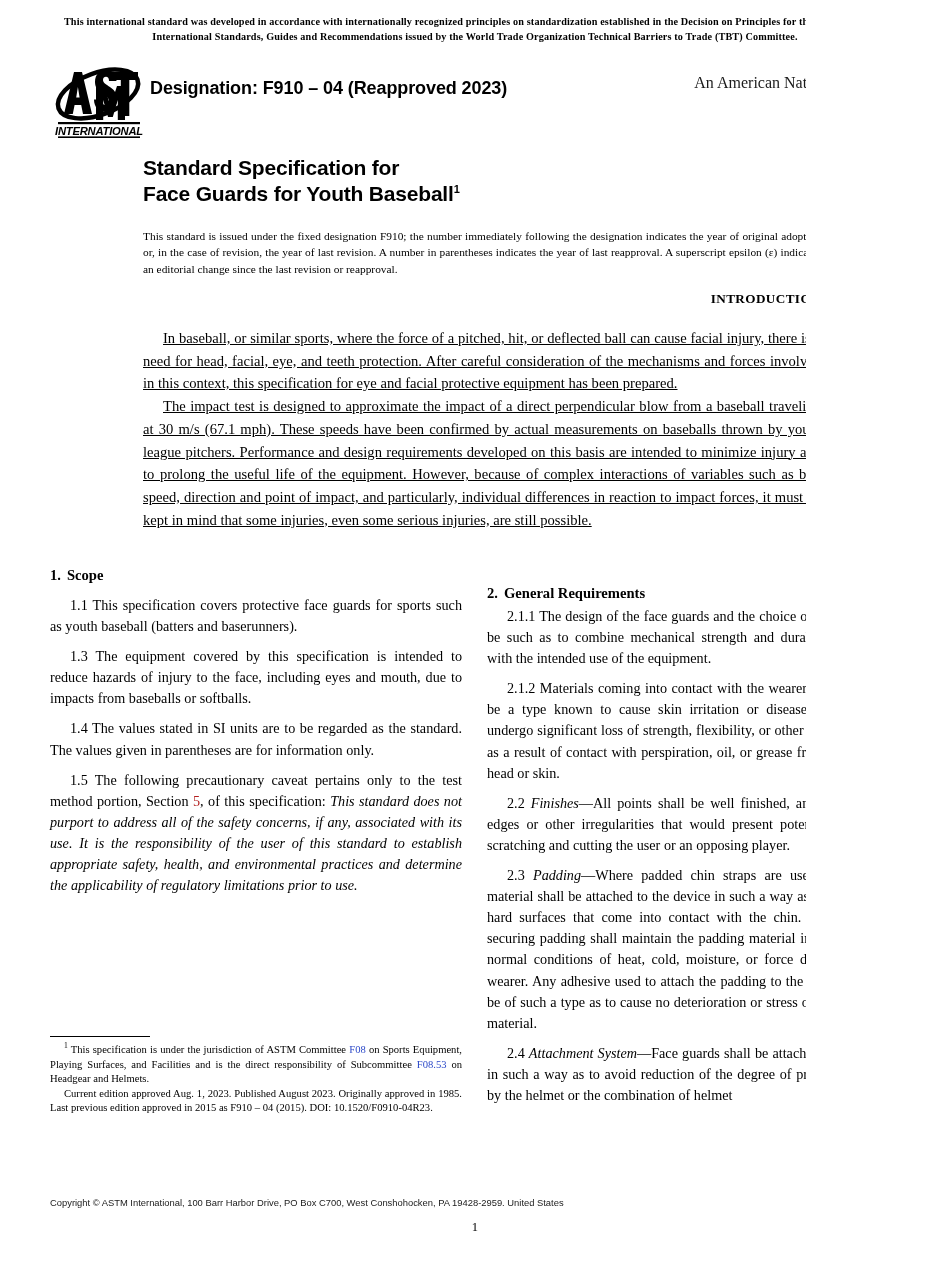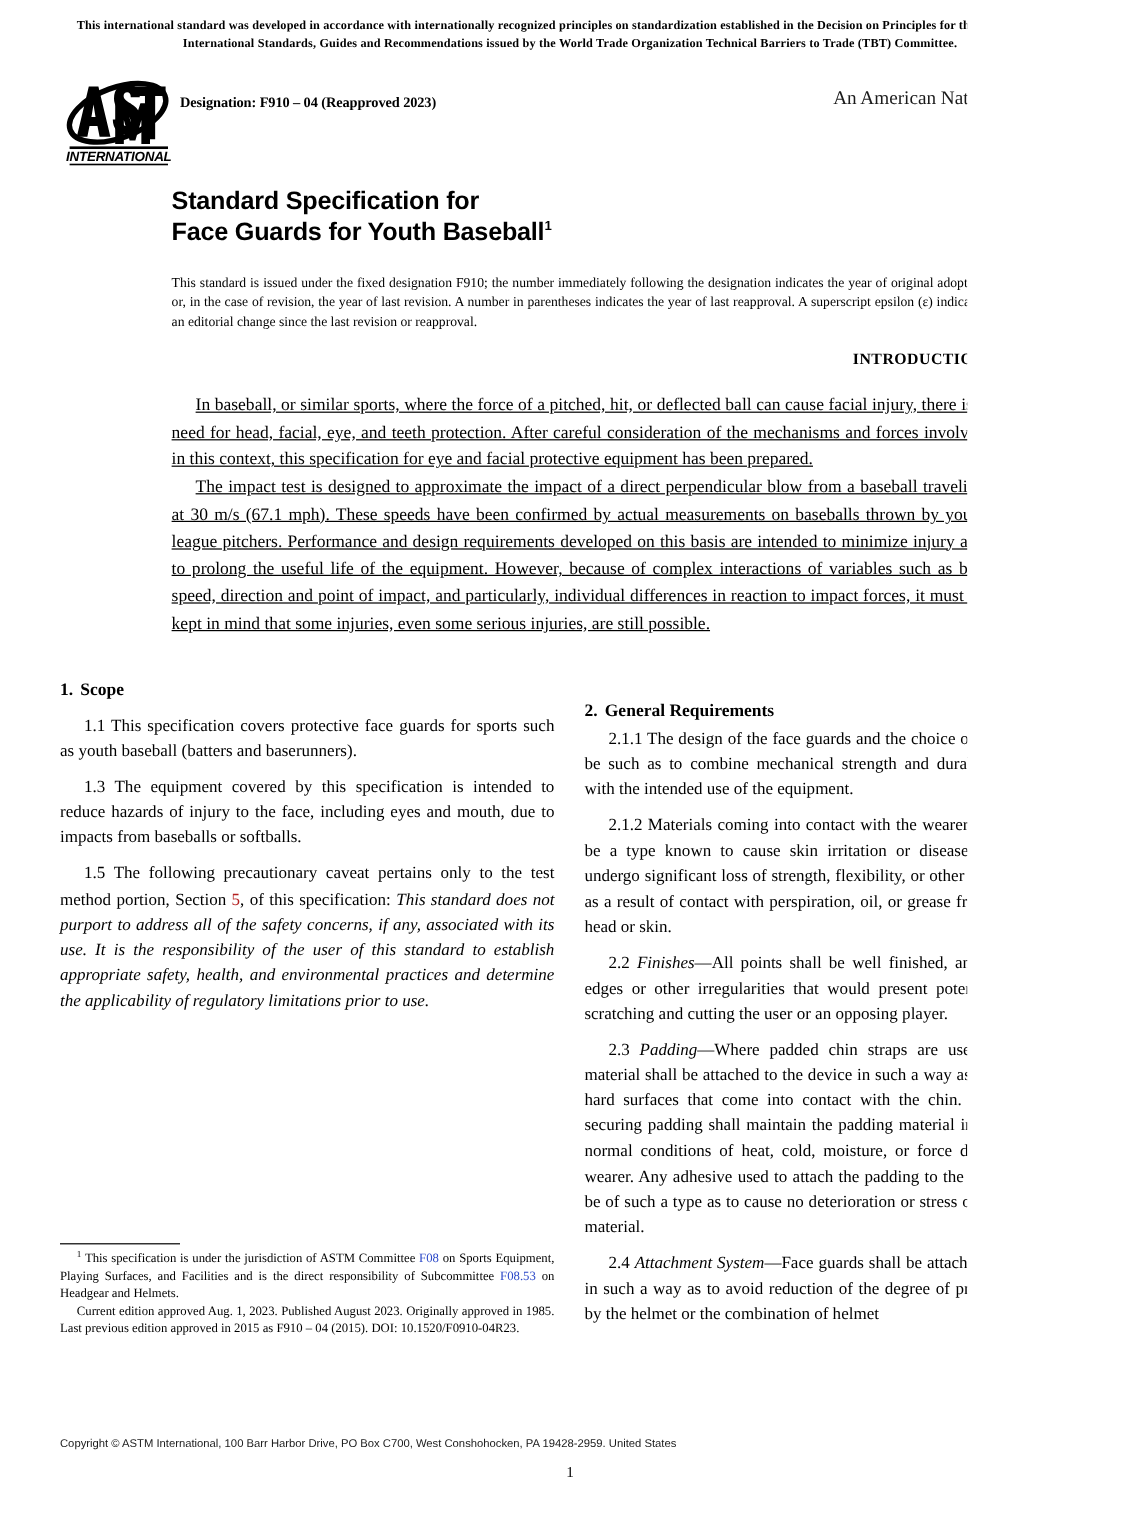--- a/index.html
+++ b/index.html
@@ -52,23 +52,23 @@
     top: 0;
     width: 96px;
     height: 76px;
   }
   .astm-logo svg { display: block; }
 
   .designation {
     position: absolute;
     left: 100px;
     top: 16px;
-    font-family: Liberation Serif, serif;
-    font-weight: bold;
-    font-size: 12px;
+    font-family: Liberation Sans, sans-serif;
+    font-weight: bold;
+    font-size: 18px;
     letter-spacing: -0.1px;
     white-space: nowrap;
   }
   .ansi-note {
     position: absolute;
     right: 0;
     top: 12px;
     font-family: Liberation Serif, serif;
     font-size: 16px;
     color: #1a1a1a;
@@ -273,20 +273,24 @@
       <span>1.1</span>
       <span>This specification covers protective face guards for sports such as youth baseball (batters and baserunners).</span>
     </p>
 
 
     <p class="spaced">
       <span>1.3</span>
       <span>The equipment covered by this specification is intended to reduce hazards of injury to the face, including eyes and mouth, due to impacts from baseballs or softballs.</span>
     </p>
 
+    <p class="spaced">
+      <span>1.4</span>
+      <span>The values stated in SI units are to be regarded as the standard. The values given in parentheses are for information only.</span>
+    </p>
 
     <p class="spaced">
       <span>1.5</span>
       <span>The following precautionary caveat pertains only to the test method portion, Section</span>
       <span class="link-red">5</span><span>, of this specification:</span>
       <i>This standard does not purport to address all of the safety concerns, if any, associated with its use. It is the responsibility of the user of this standard to establish appropriate safety, health, and environmental practices and determine the applicability of regulatory limitations prior to use.</i>
     </p>
 
 
   </div>

